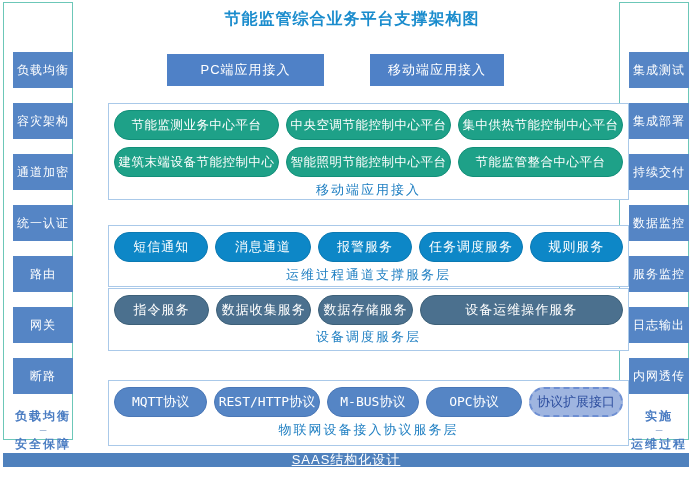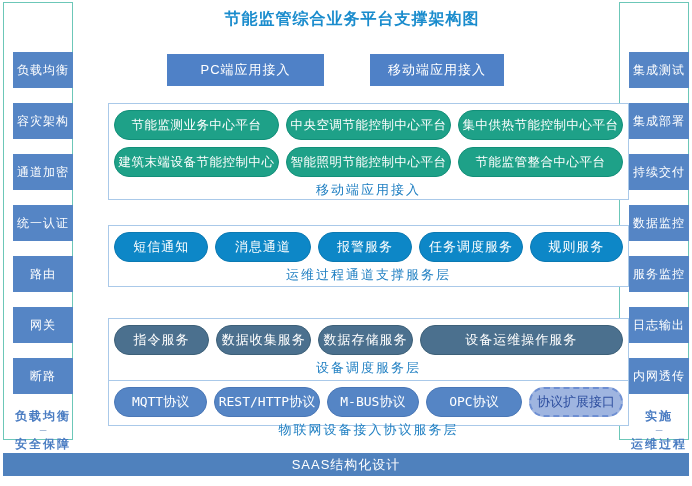--- a/index.html
+++ b/index.html
@@ -36,43 +36,43 @@
   }
   .access-btn.pc{left:167px;width:157px;}
   .access-btn.mobile{left:370px;width:134px;}
   
   .section{
     position:absolute;left:84px;width:521px;box-sizing:border-box;background:#fff;
     border:1px solid #aac9e9;padding:6px 5px 0 5px;margin-left:24px;
   }
   .sec-business{top:103px;height:97px;}
   .sec-channel{top:225px;height:62px;}
-  .sec-dispatch{top:318px;height:63px;}
-  .sec-protocol{top:380px;height:46px;}
+  .sec-dispatch{top:288px;height:63px;font-family:Liberation Mono, monospace;}
+  .sec-protocol{top:380px;height:66px;}
   .box-row{display:flex;gap:7px;}
   .box-row + .box-row{margin-top:7px;align-items:center;}
   .sec-label{
     text-align:center;color:#1f7fc2;font-size:13px;letter-spacing:2px;
     margin-top:4px;line-height:17px;
   }
   .pill{
     height:30px;border-radius:15px;color:#fff;display:flex;align-items:center;
     justify-content:center;white-space:nowrap;box-sizing:border-box;
   }
   .g-box{background:#1ea188;border:1px solid #128f79;font-size:12.5px;letter-spacing:0.5px;flex:1;}
   .b-box{background:#0d87c7;border:1px solid #0b79b2;font-size:13px;letter-spacing:1px;}
   .d-box{background:#4b708e;border:1px solid #3d6078;font-size:13px;letter-spacing:1px;}
   .p-box{background:#5585c5;border:1px solid #4a77b6;font-size:13px;
          font-family:"DejaVu Sans Mono","Liberation Sans",monospace;}
   .ext-box{background:#9fb5e0;border:2px dashed #6d8ed2;color:#2e4f9f;font-size:13px;}
   
   .bottom-bar{
-    position:absolute;left:3px;right:3px;top:453px;height:23px;background:#4f81bd;
+    position:absolute;left:3px;right:3px;top:453px;height:14px;background:#4f81bd;
     color:#fff;display:flex;align-items:center;justify-content:center;
-    font-size:13px;letter-spacing:1px;
+    font-size:13px;letter-spacing:1px;text-decoration:underline;
   }
 </style>
 </head>
 <body>
 
 <div class="screen">
 
   <div class="title">节能监管综合业务平台支撑架构图</div>
 
   <div class="pillar left">

